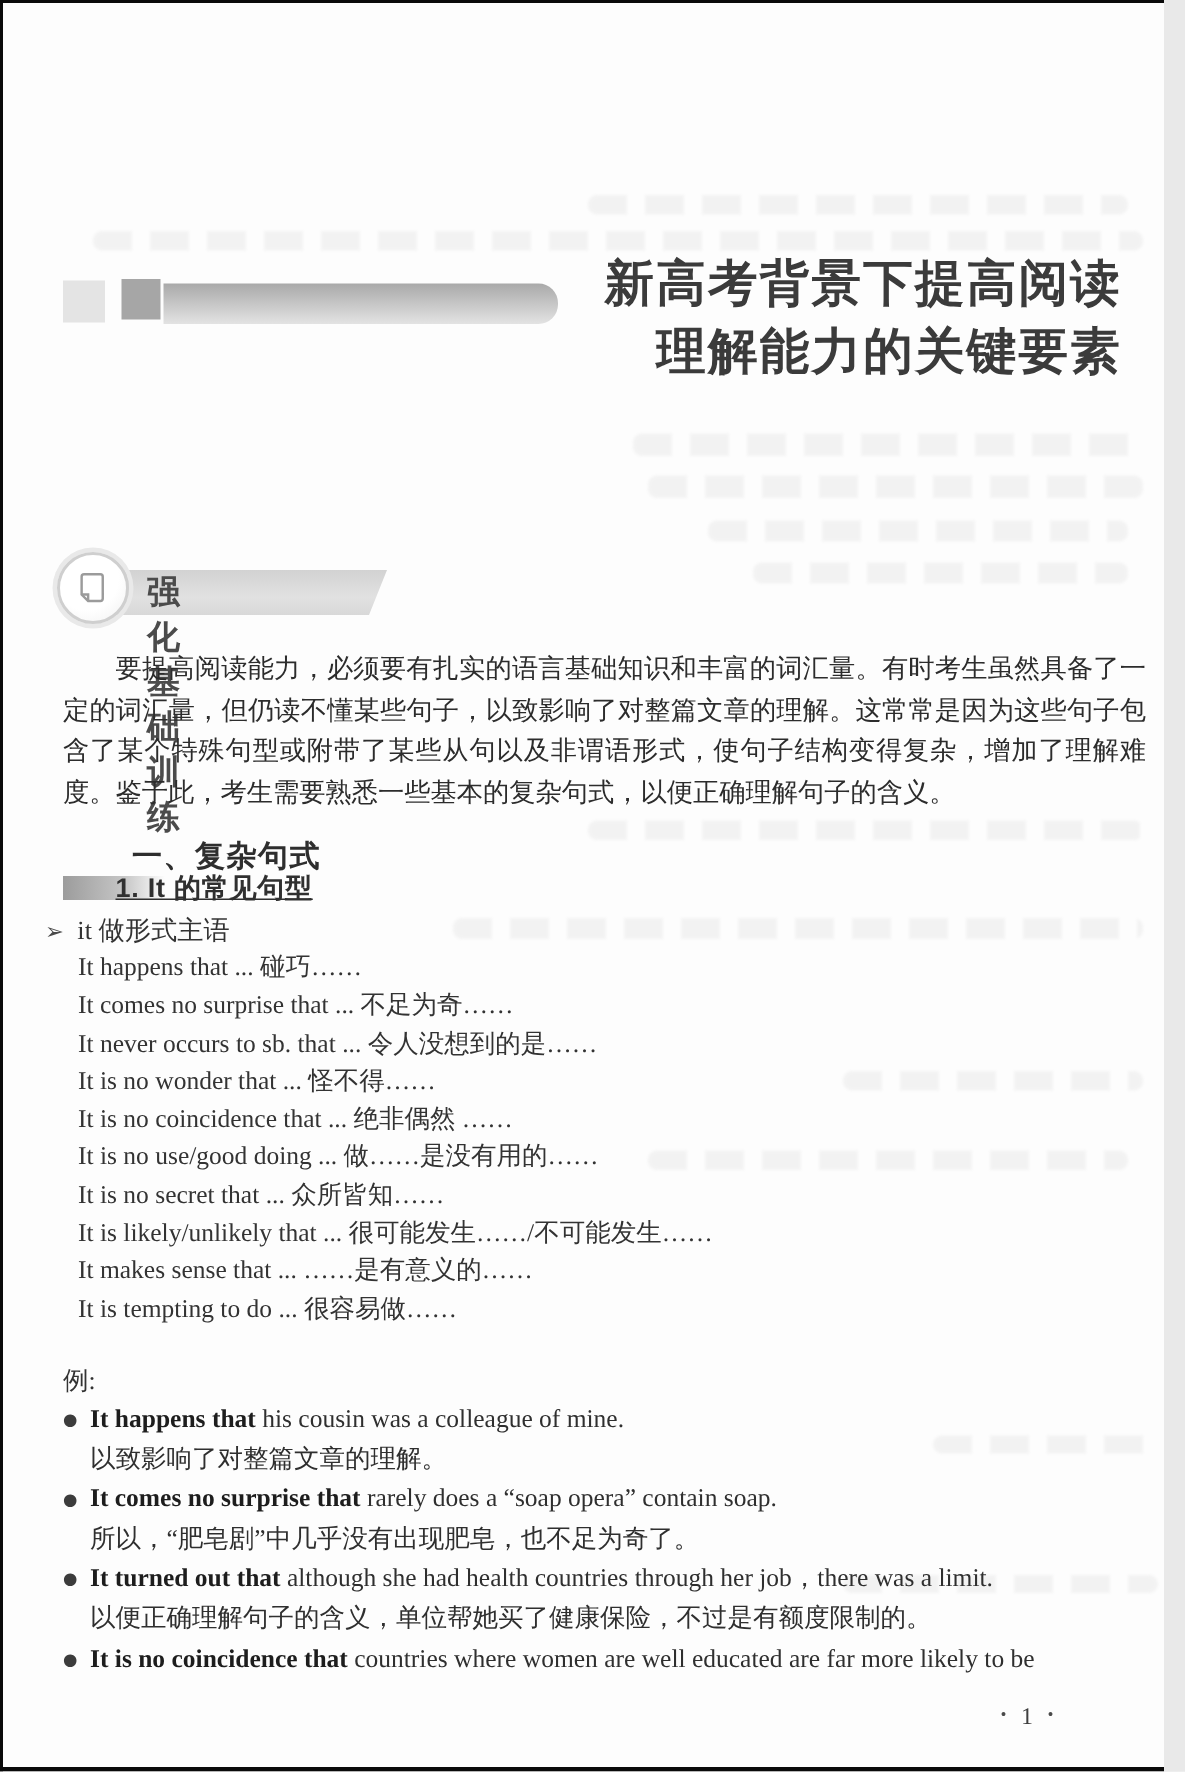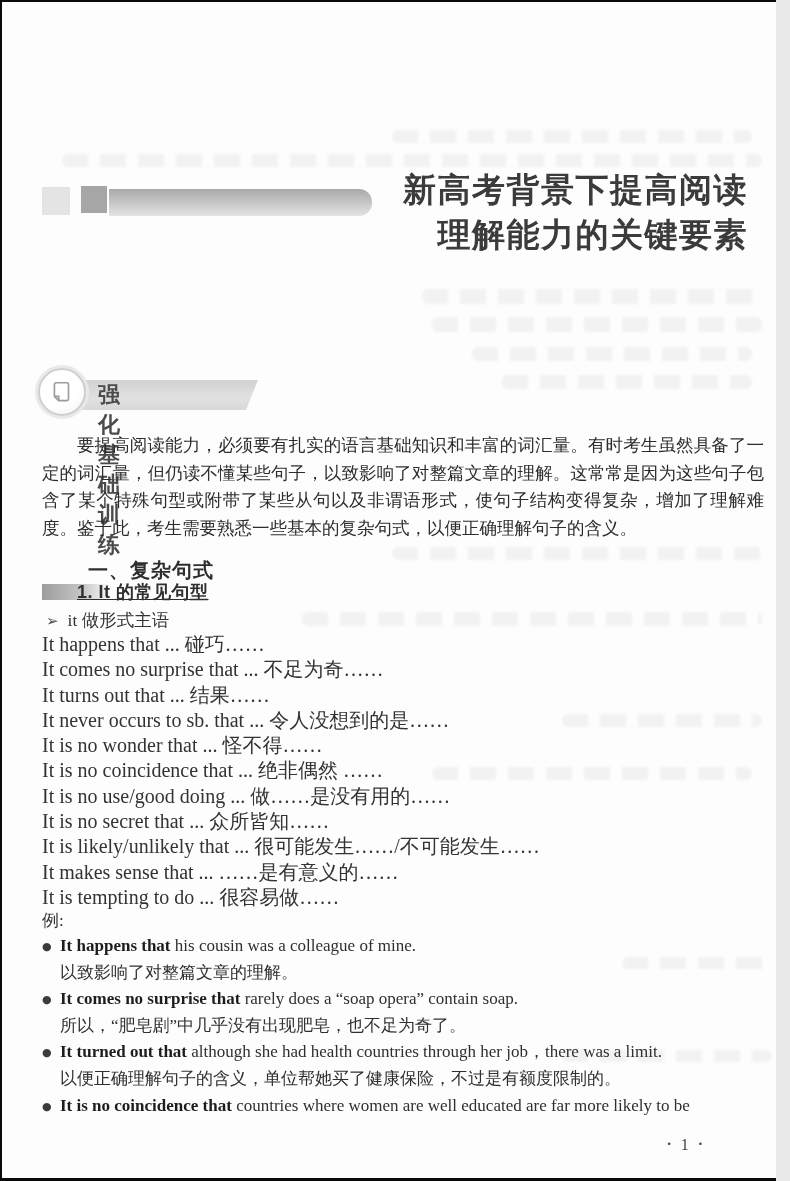--- a/index.html
+++ b/index.html
@@ -74,24 +74,24 @@
   .h3-bar{
     position:absolute;left:0;top:4px;width:68px;height:16px;
     background:linear-gradient(90deg,#9c9c9c,#c6c6c6 60%,rgba(214,214,214,0));
   }
   .h3{
     position:relative;margin:0;padding-left:35px;
     font-family:"Liberation Sans","DejaVu Sans",sans-serif;
     font-weight:700;font-size:18px;color:#303030;letter-spacing:.5px;
   }
   
-  .arrow-line{position:absolute;left:28px;top:606px;font-size:17.5px;color:#333;margin-left:16px;}
+  .arrow-line{position:absolute;left:28px;top:606px;font-size:17.5px;color:#333;}
   .arrow-glyph{font-size:15px;color:#4a4a4a;margin-right:9px;font-family:"DejaVu Sans",sans-serif;}
   
-  .patterns{position:absolute;left:40px;top:630px;width:680px;font-size:20px;line-height:25.3px;color:#333;}
+  .patterns{position:absolute;left:50px;top:630px;width:680px;font-size:17px;line-height:25.3px;color:#333;}
   
   .ex-label{position:absolute;left:40px;top:907px;font-size:17px;color:#333;}
   .examples{position:absolute;left:40px;top:931px;width:726px;font-size:17px;line-height:26.6px;color:#2f2f2f;}
   .ex-en{position:relative;padding-left:18px;}
   .ex-en b{color:#1d1d1d;}
   .bullet{
     position:absolute;left:0;top:1px;font-size:11px;color:#3c3c3c;
     font-family:"DejaVu Sans",sans-serif;
   }
   .ex-zh{padding-left:18px;}
@@ -152,21 +152,20 @@
     <h3 class="h3">1. It 的常见句型</h3>
   </div>
 
   <div class="arrow-line">
     <span class="arrow-glyph">➢</span><span>it 做形式主语</span>
   </div>
 
   <div class="patterns">
     <div>It happens that ... 碰巧……</div>
     <div>It comes no surprise that ... 不足为奇……</div>
-    <div>It turns out that ... 结果……</div>
     <div>It never occurs to sb. that ... 令人没想到的是……</div>
     <div>It is no wonder that ... 怪不得……</div>
     <div>It is no coincidence that ... 绝非偶然 ……</div>
     <div>It is no use/good doing ... 做……是没有用的……</div>
     <div>It is no secret that ... 众所皆知……</div>
     <div>It is likely/unlikely that ... 很可能发生……/不可能发生……</div>
     <div>It makes sense that ... ……是有意义的……</div>
     <div>It is tempting to do ... 很容易做……</div>
   </div>
 

